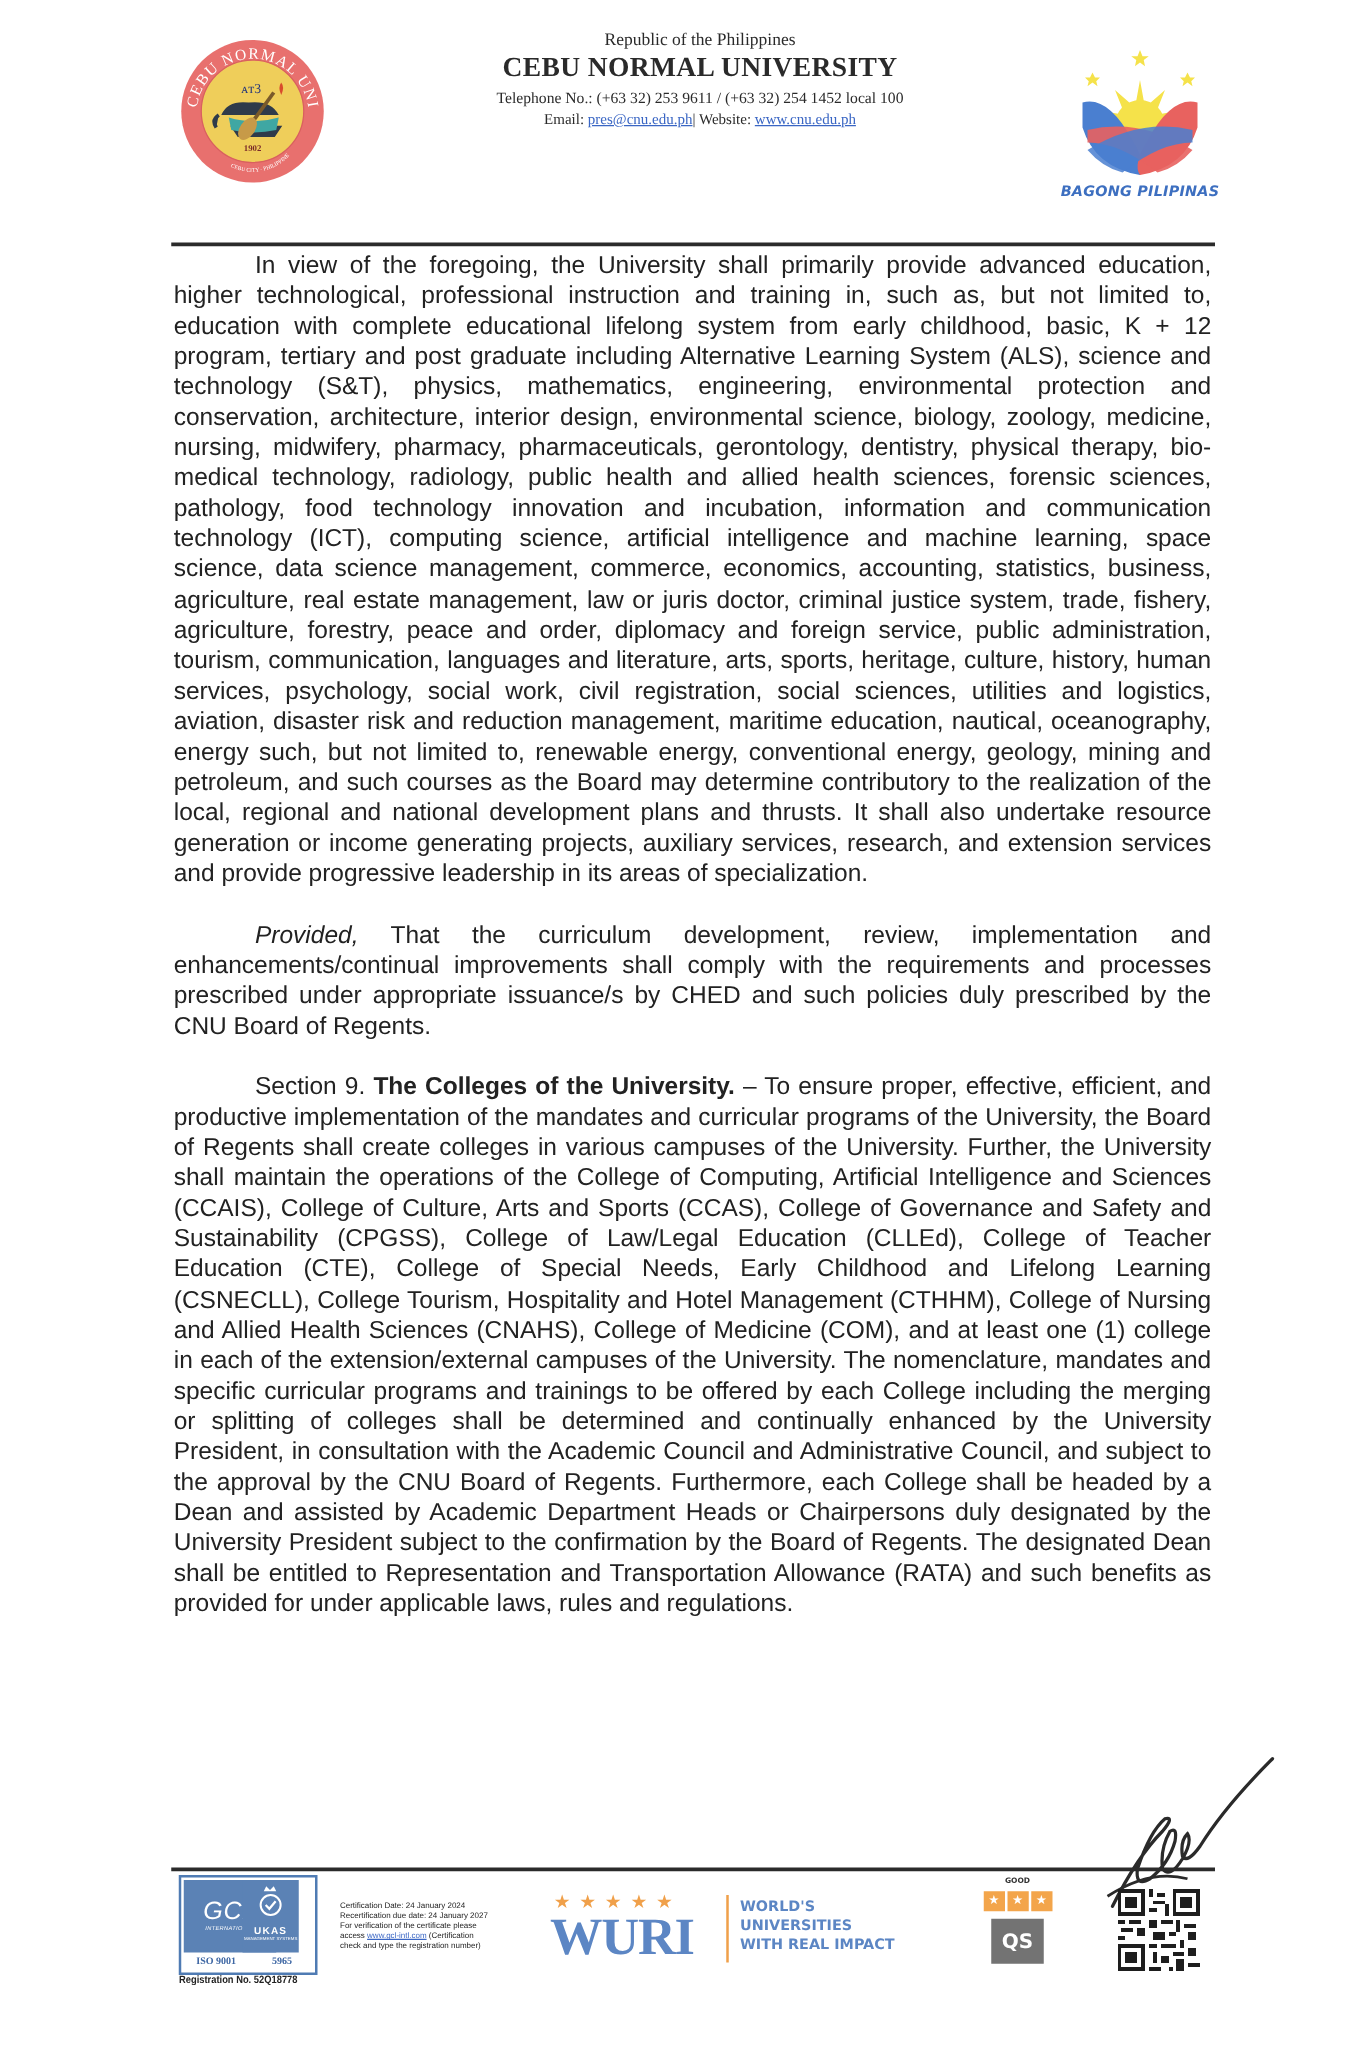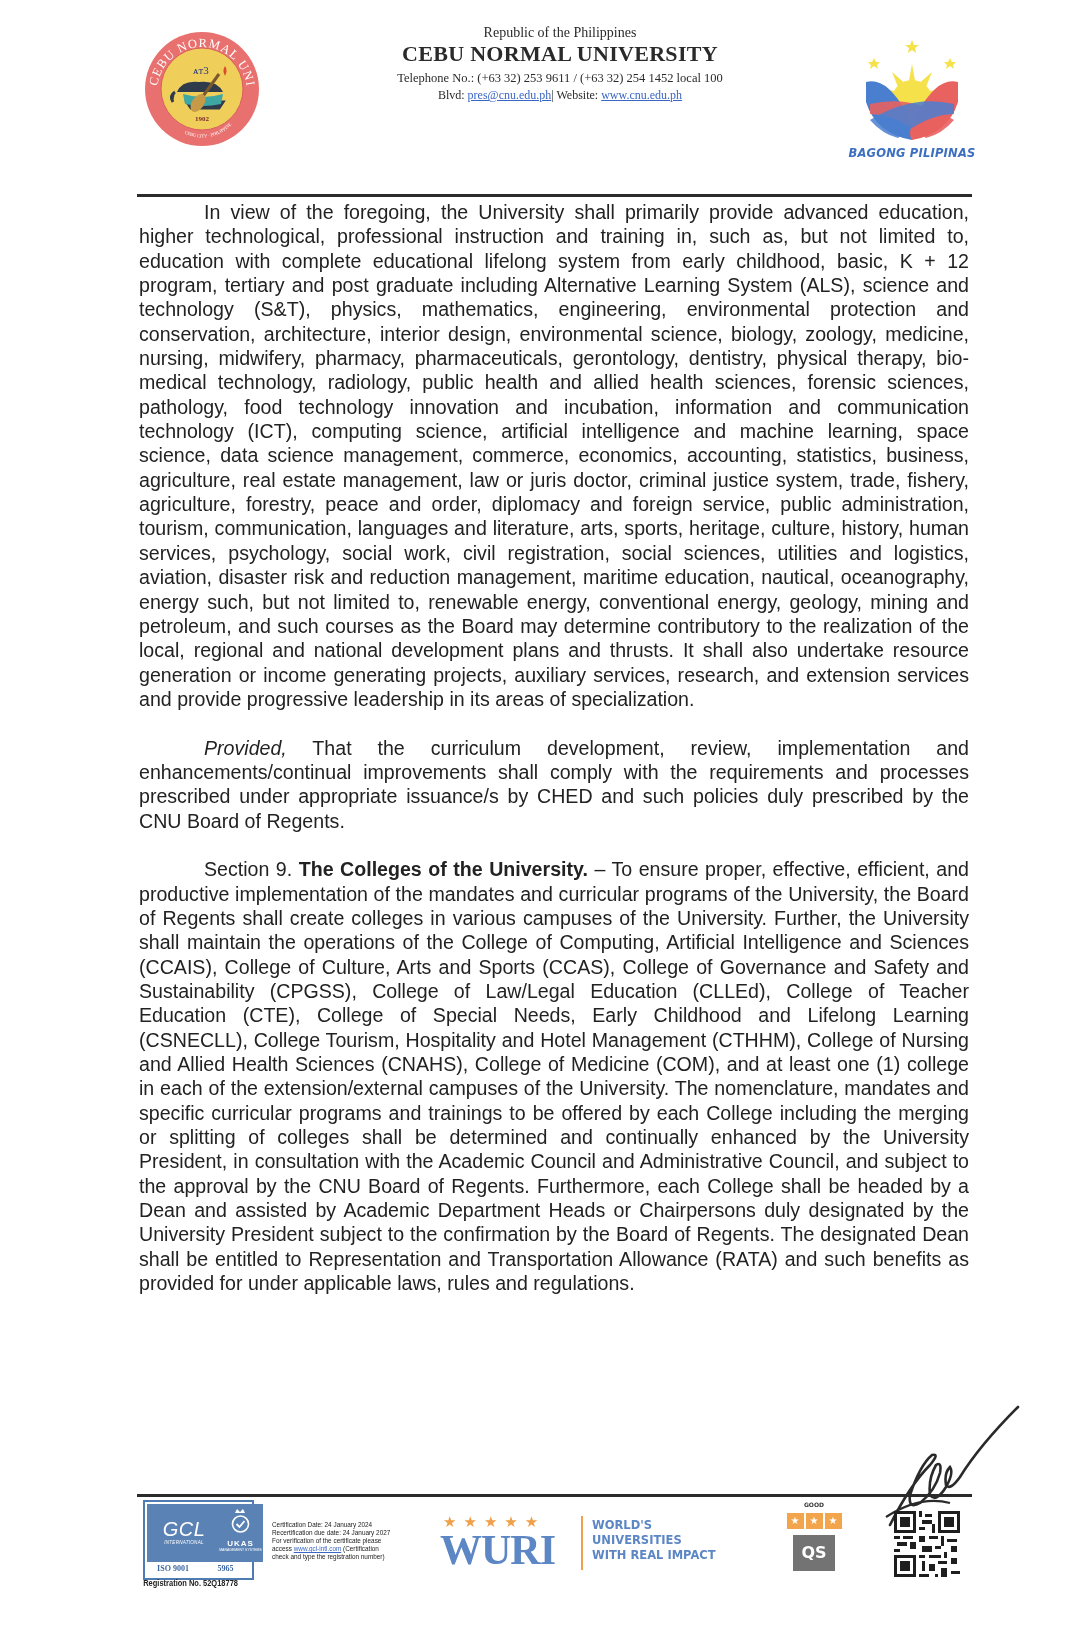--- a/index.html
+++ b/index.html
@@ -28,21 +28,21 @@
   .content p + p { margin-top: 24.35px; }
   .em { font-style: italic; }
   .strong-em { font-weight: bold; }
 
   
   .signature { position: absolute; left: 880px; top: 1395px; width: 150px; height: 140px; }
 
   
   .gcl { position: absolute; left: 143px; top: 1500px; width: 107px; height: 76px; border: 2px solid #4f7bb3; background: #ffffff; }
   .gcl-left { position: absolute; left: 2px; top: 2px; width: 74px; height: 58px; background: #5b82b5; color: #fff; text-align: center; font-style: italic; }
-  .gcl-right { position: absolute; left: 73px; top: 2px; width: 45px; height: 58px; background: #5b82b5; color: #fff; text-align: center; }
+  .gcl-right { position: absolute; left: 49px; top: 2px; width: 45px; height: 58px; background: #5b82b5; color: #fff; text-align: center; }
   .gcl-word { font-family: "Liberation Sans", sans-serif; font-size: 20px; line-height: 22px; margin-top: 14px; letter-spacing: 0.5px; }
   .gcl-intl { font-family: "Liberation Sans", sans-serif; font-size: 4.5px; letter-spacing: 0.3px; }
   .ukas-word { font-family: "Liberation Sans", sans-serif; font-size: 8px; font-weight: bold; letter-spacing: 1px; margin-top: 1px; }
   .ukas-sub { font-family: "Liberation Sans", sans-serif; font-size: 3.5px; }
   .gcl-iso { position: absolute; left: 0; top: 62px; width: 56px; text-align: center; font-family: "Liberation Serif", serif; font-size: 8px; font-weight: bold; color: #3e67a4; }
   .gcl-num { position: absolute; left: 56px; top: 62px; width: 49px; text-align: center; font-family: "Liberation Serif", serif; font-size: 8px; font-weight: bold; color: #3e67a4; }
   .gcl-reg { position: absolute; left: 140px; top: 1578px; width: 115px; text-align: center; font-family: "Liberation Sans", sans-serif; font-size: 8.5px; font-weight: bold; color: #222; white-space: nowrap; transform: scaleX(0.88); transform-origin: left center; }
 
   .cert-text { position: absolute; left: 272px; top: 1521px; width: 160px; font-family: "Liberation Sans", sans-serif; font-size: 6.4px; line-height: 8px; color: #222; }
   .cert-link { color: #3a66c4; text-decoration: underline; }
@@ -87,21 +87,21 @@
       <textPath href="#sealArcBottom" startOffset="22%">CEBU CITY · PHILIPPINES</textPath>
     </text>
   </svg>
 </div>
 
 <div class="letterhead">
   <div class="lh-republic">Republic of the Philippines</div>
   <div class="lh-univ">CEBU NORMAL UNIVERSITY</div>
   <div class="lh-phone">Telephone No.: (+63 32) 253 9611 / (+63 32) 254 1452 local 100</div>
   <div class="lh-contact">
-    <span>Blvd: </span><span class="lh-link">pres@cnu.edu.ph</span><span>| </span><span>Website: </span><span class="lh-link">www.cnu.edu.ph</span>
+    <span>Email: </span><span class="lh-link">pres@cnu.edu.ph</span><span>| </span><span>Website: </span><span class="lh-link">www.cnu.edu.ph</span>
   </div>
 </div>
 
 <div class="bp-logo">
   <svg width="132" height="110" viewBox="0 0 132 110">
     <polygon points="66,6 68,11 73,11 69,14 70,19 66,16 62,19 63,14 59,11 64,11" fill="#f5e24a"></polygon>
     <polygon points="28,24 30,28 34,28 31,31 32,35 28,32 24,35 25,31 22,28 26,28" fill="#f5e24a"></polygon>
     <polygon points="104,24 106,28 110,28 107,31 108,35 104,32 100,35 101,31 98,28 102,28" fill="#f5e24a"></polygon>
     <path d="M66 30 L70 52 L86 38 L78 58 L100 54 L80 66 L52 66 L32 54 L54 58 L46 38 L62 52 Z" fill="#f5e24a"></path>
     <circle cx="66" cy="66" r="20" fill="#f5e24a"></circle>

